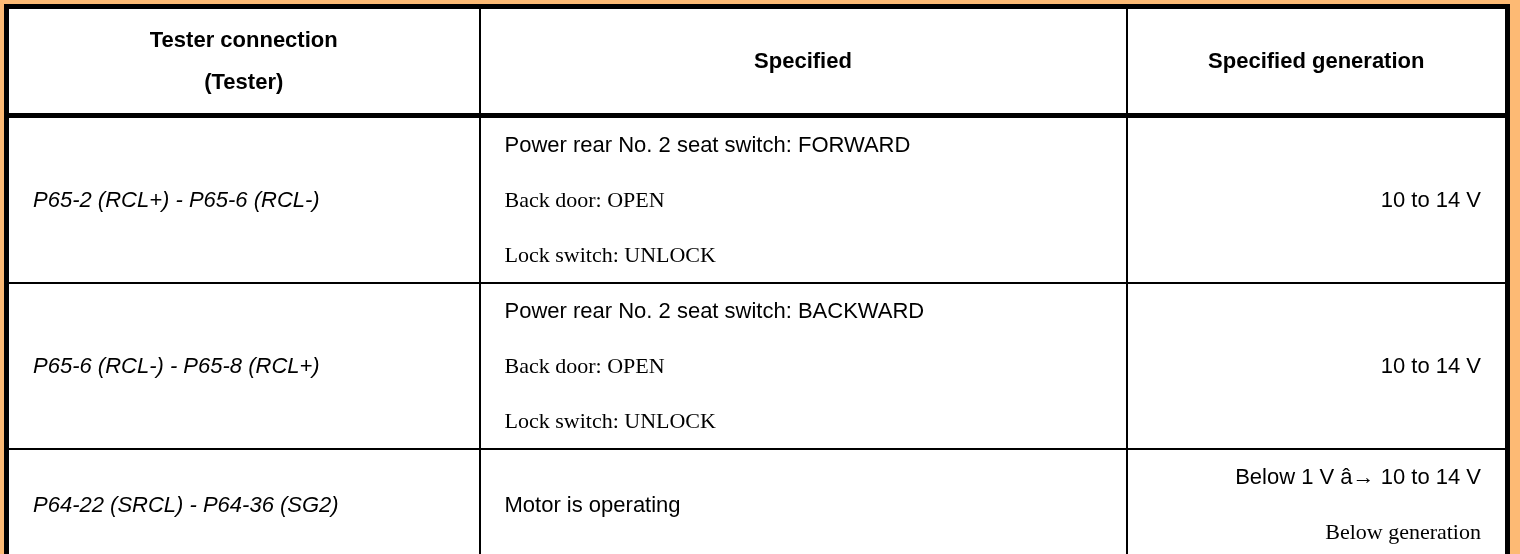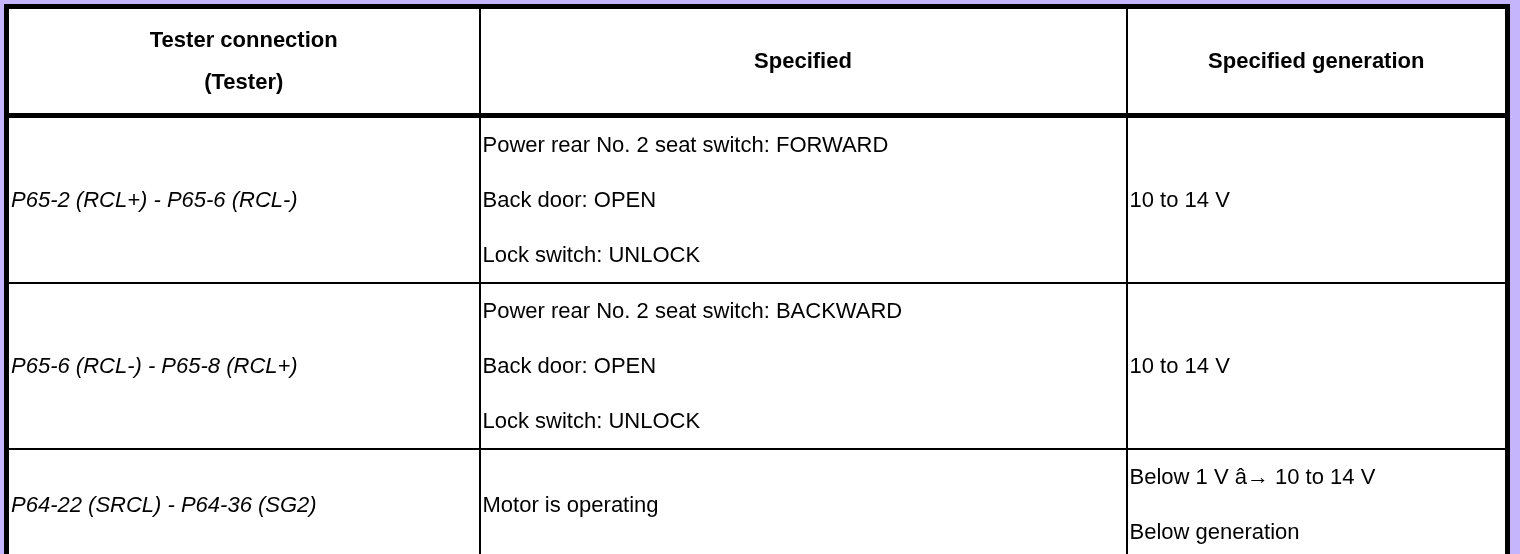--- a/index.html
+++ b/index.html
@@ -12,21 +12,21 @@
     height: 554px;
     font-family: "Liberation Sans", sans-serif;
     color: #000000;
     overflow: hidden;
   }
 
   .sheet {
     position: relative;
     width: 1520px;
     height: 554px;
-    background: #c4b5fd;
+    background: #fdba74;
   }
 
   
   .spec-table {
     position: absolute;
     left: 4px;
     top: 4px;
     width: 1501px;
     border-collapse: collapse;
     table-layout: fixed;
@@ -69,30 +69,30 @@
 
   .hdr-line { display: block; white-space: nowrap; }
 
   
   .body-cell {
     border-right: 2px solid #000;
     border-bottom: 2px solid #000;
     vertical-align: middle;
     font-size: 22px;
     line-height: 26px;
-    padding: 0 2px;
+    padding: 0 24px;
     text-align: left;
   }
-  .body-cell.last { border-right: none; }
+  .body-cell.last { border-right: none; text-align: right; }
 
   .multi .txtline {
     display: block;
     white-space: nowrap;
   }
-  .multi .txtline + .txtline { margin-top: 29px; }
+  .multi .txtline + .txtline { margin-top: 29px; font-family: Liberation Serif, serif; }
 
   .cell-pad-tall { padding-top: 14px; padding-bottom: 14px; }
 
   .row-tall  { height: 154px; }
   .row-tall2 { height: 151px; }
   .row-mid   { height: 99px; }
 
   .left-text { white-space: nowrap; font-style: italic; }
 </style>
 </head>

